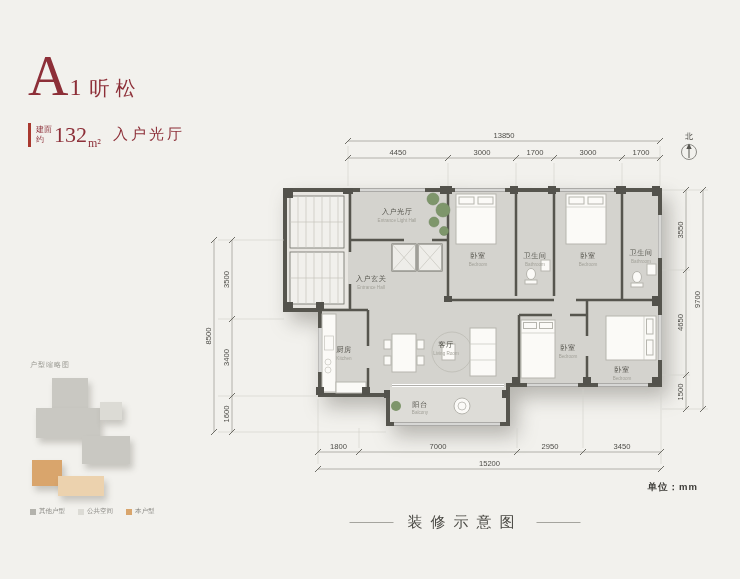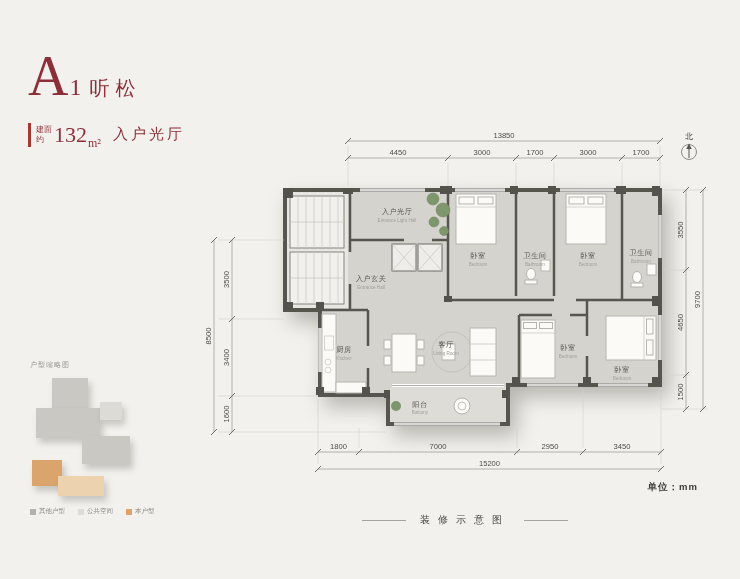--- a/index.html
+++ b/index.html
@@ -50,21 +50,21 @@
   .legend-item .sq{width:6px;height:6px;display:inline-block;}
   .sq-other{background:#b3b2ac;}
   .sq-public{background:#dcdbd5;}
   .sq-mine{background:#d9a56c;}
   .legend-item span.lbl{font-size:6.5px;color:#8a8984;}
 
   
   .caption{position:absolute;left:465px;top:513px;transform:translateX(-50%);
            display:flex;align-items:center;gap:14px;}
   .caption .rule{width:44px;height:1px;background:#a5a49e;}
-  .caption .txt{font-size:10px;letter-spacing:8px;color:#494843;font-weight:500;white-space:nowrap;}
+  .caption .txt{font-size:15px;letter-spacing:8px;color:#494843;font-weight:500;white-space:nowrap;}
   .unit-note{position:absolute;right:42px;top:481px;font-size:9.5px;font-weight:bold;color:#3c3b37;letter-spacing:1px;}
 </style>
 </head>
 <body>
 
 <div class="page">
 
   <div class="title-block">
     <div class="title-line">
       <span class="big-a">A</span>

